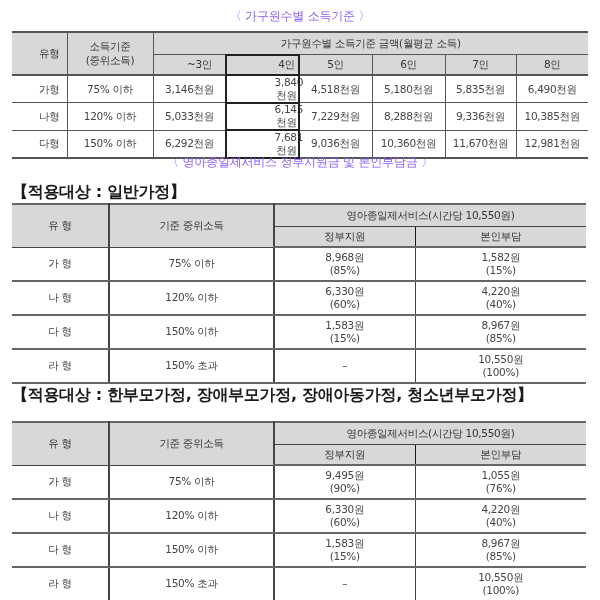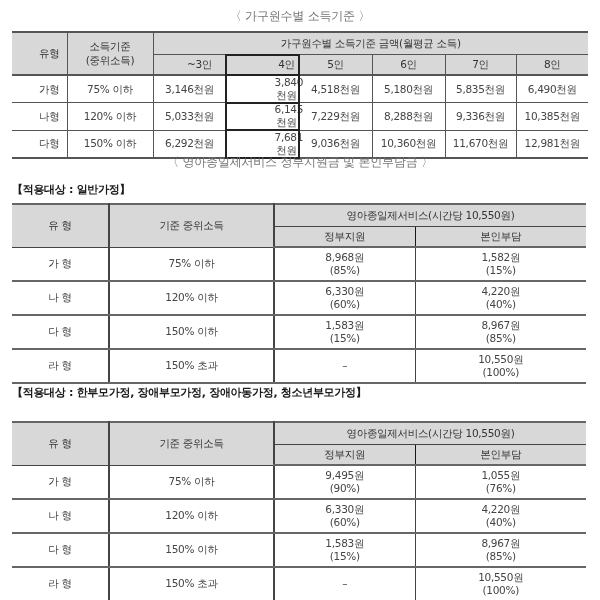--- a/index.html
+++ b/index.html
@@ -3,24 +3,24 @@
 <meta charset="utf-8">
 <style>
   html, body { margin: 0; padding: 0; background: #ffffff; }
   body {
     width: 600px; height: 600px; position: relative; overflow: hidden;
     font-family: "DejaVu Sans", "Liberation Sans", sans-serif;
     color: #3a3a3a;
   }
   .title {
     position: absolute; left: 0; width: 600px; text-align: center;
-    font-size: 12px; color: #737373; letter-spacing: -0.2px;
+    font-size: 12px; color: #8b5cf6; letter-spacing: -0.2px;
   }
   .subtitle {
-    position: absolute; left: 12px; font-size: 11px; font-weight: bold;
+    position: absolute; left: 12px; font-size: 16px; font-weight: bold;
     color: #1a1a1a; letter-spacing: -0.3px;
   }
   table { border-collapse: collapse; position: absolute; table-layout: fixed; }
   td, th {
     font-weight: normal; text-align: center; vertical-align: middle;
     font-size: 10.5px; color: #444; padding: 0; line-height: 1.25;
     letter-spacing: -0.3px;
   }
   .hdr { background: #d8d8d8; color: #333; }
 

